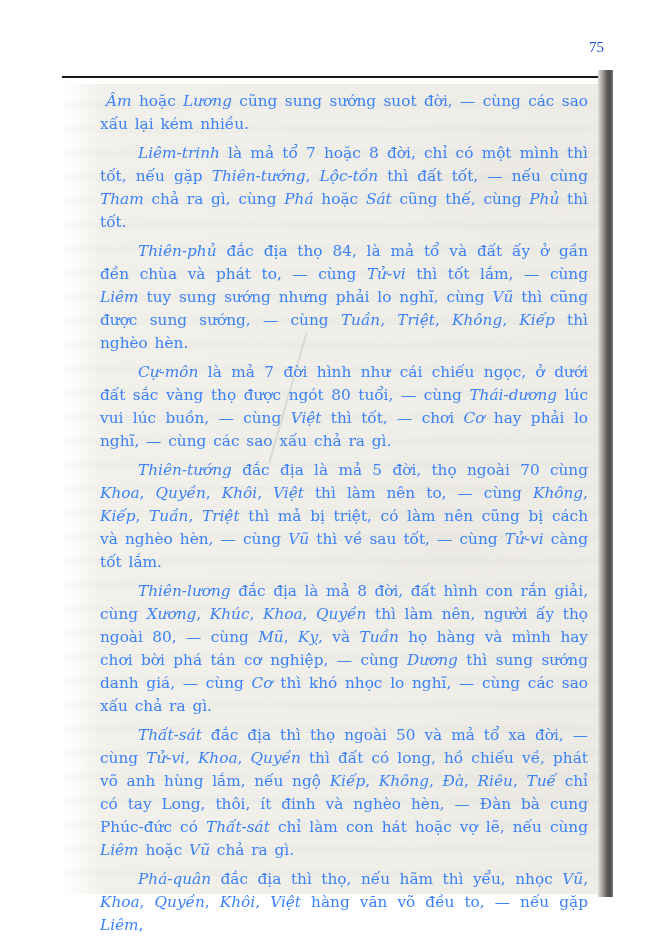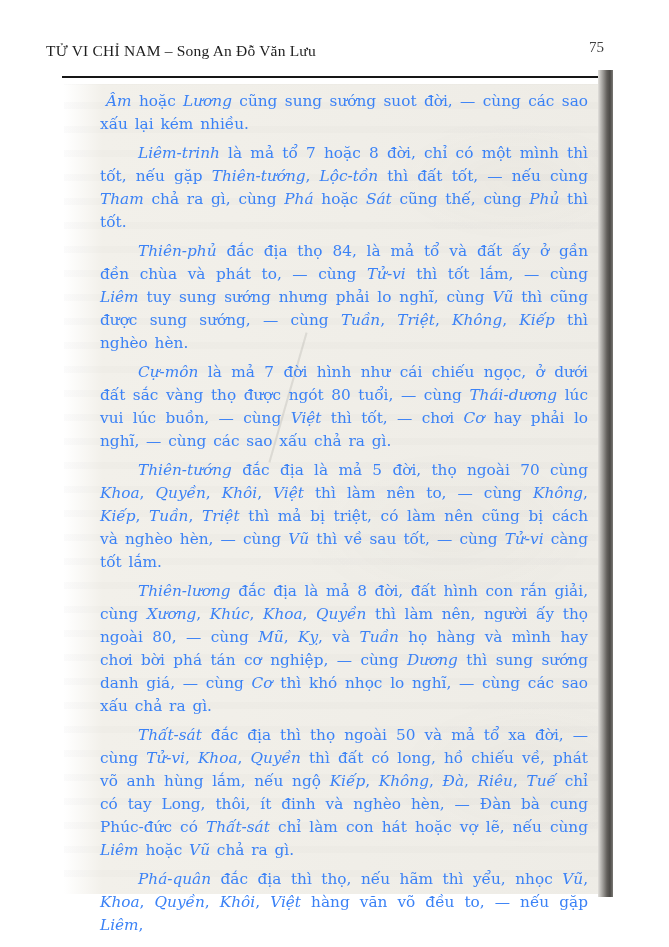--- a/index.html
+++ b/index.html
@@ -4,21 +4,21 @@
 <style>
   html,body{margin:0;padding:0;background:#ffffff;}
   .canvas{position:relative;width:669px;height:947px;background:#ffffff;overflow:hidden;
           font-family:"DejaVu Serif",serif;}
   .hdr-title{position:absolute;left:46px;top:42px;font-family:"Liberation Serif",serif;
              font-size:15.5px;color:#1e1e1e;letter-spacing:.2px;white-space:nowrap;}
   .watermark{position:absolute;left:455px;top:40px;font-family:"Liberation Sans",sans-serif;
              font-weight:bold;font-size:16.5px;color:#0909dd;text-decoration:underline;
              letter-spacing:.2px;white-space:nowrap;cursor:pointer;}
   .pagenum{position:absolute;left:589px;top:39px;font-family:"Liberation Serif",serif;
-           font-size:15px;color:#404040;}
+           font-size:15px;color:#1d4ed8;}
   .rule{position:absolute;left:62px;top:76px;width:540px;height:2px;background:#161616;}
   .paper{position:absolute;left:64px;top:84px;width:549px;height:810px;
          background:linear-gradient(90deg,rgba(242,240,235,0) 0%,#f2f0ea 7%,#eeece6 100%);}
   .paper::before{content:"";position:absolute;inset:0;pointer-events:none;opacity:.6;
          background:
            repeating-linear-gradient(0deg,transparent 0 17px,rgba(90,90,100,.035) 17px 24px),
            radial-gradient(180px 90px at 82% 12%,rgba(120,115,105,.06),transparent 70%),
            radial-gradient(220px 120px at 70% 55%,rgba(120,115,105,.05),transparent 70%),
            radial-gradient(200px 110px at 85% 85%,rgba(120,115,105,.06),transparent 70%);}
   .crease{position:absolute;left:287px;top:330px;width:2px;height:135px;
@@ -31,21 +31,20 @@
   .para.ind{text-indent:38px;}
   .para.cont{text-indent:6px;}
   .i{font-style:italic;}
   .b{font-weight:normal;}
 </style>
 </head>
 <body>
 
 <div class="canvas">
 
-  <div class="hdr-title">TỬ VI CHỈ NAM – Song An Đỗ Văn Lưu</div>
 
 
   <div class="pagenum">75</div>
 
   <div class="rule"></div>
 
   <div class="paper"></div>
 
   <div class="crease"></div>
 

